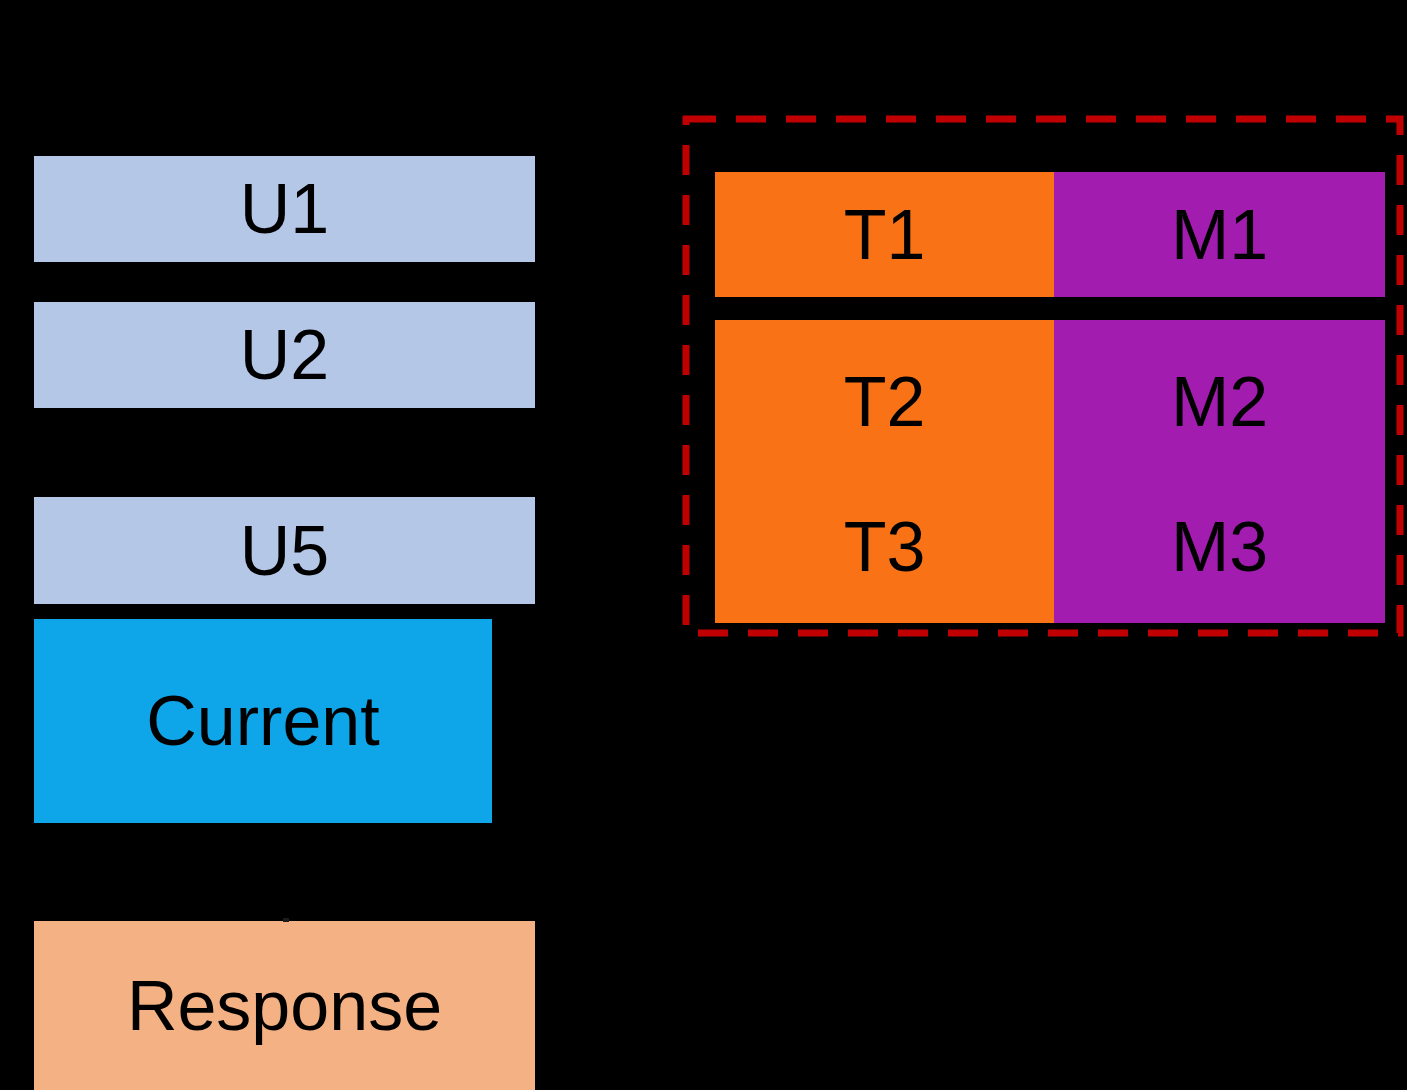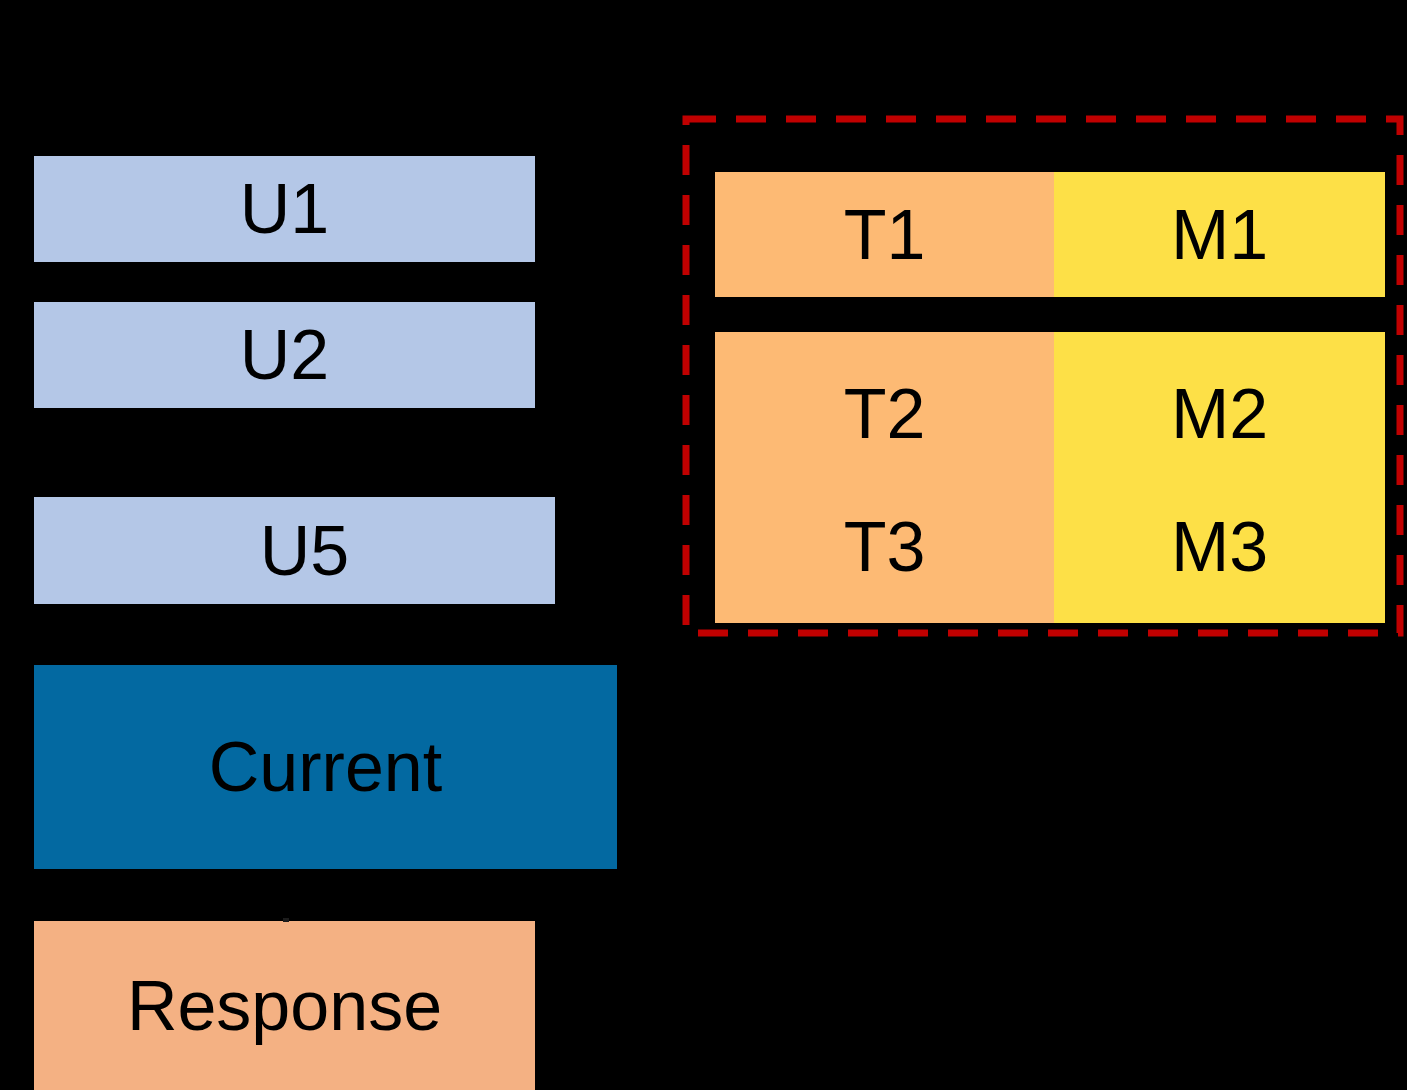--- a/index.html
+++ b/index.html
@@ -22,24 +22,24 @@
     align-items: center;
     justify-content: center;
     font-size: 70px;
     color: #000000;
     text-align: center;
   }
   
   .u-box { left: 34px; width: 501px; height: 106px; background: #b4c7e7; }
   .u1 { top: 156px; }
   .u2 { top: 302px; }
-  .u5 { top: 497px; height: 107px; padding-left: 20px; }
+  .u5 { top: 497px; height: 107px; }
   .session-box {
-    left: 34px; top: 665px; width: 583px; height: 204px;
-    background: #0369a1;
+    left: 34px; top: 619px; width: 458px; height: 204px;
+    background: #0ea5e9;
     flex-direction: column;
     line-height: 100px;
   }
   .response-box { left: 34px; top: 921px; width: 501px; height: 169px; background: #f4b183; }
   
   .artifact-dot {
     position: absolute; left: 283px; top: 918px; width: 6px; height: 4px;
     background: #1c1c1c;
   }
   
@@ -47,24 +47,24 @@
     position: absolute; left: 682px; top: 115px; width: 722px; height: 522px;
   }
   .cell {
     position: absolute;
     display: flex;
     align-items: center;
     justify-content: center;
     font-size: 70px;
     color: #000000;
   }
-  .turn { background: #fdba74; left: 715px; width: 339px; }
-  .mem  { background: #fde047; left: 1054px; width: 331px; }
+  .turn { background: #f97316; left: 715px; width: 339px; }
+  .mem  { background: #a21caf; left: 1054px; width: 331px; }
   .row1 { top: 172px; height: 125px; }
-  .row2 { top: 332px; height: 164px; }
+  .row2 { top: 320px; height: 164px; }
   .row3 { top: 470px; height: 153px; }
 </style>
 </head>
 <body>
 
 <div class="canvas">
 
   <div class="box u-box u1">
     <span>U1</span>
   </div>

